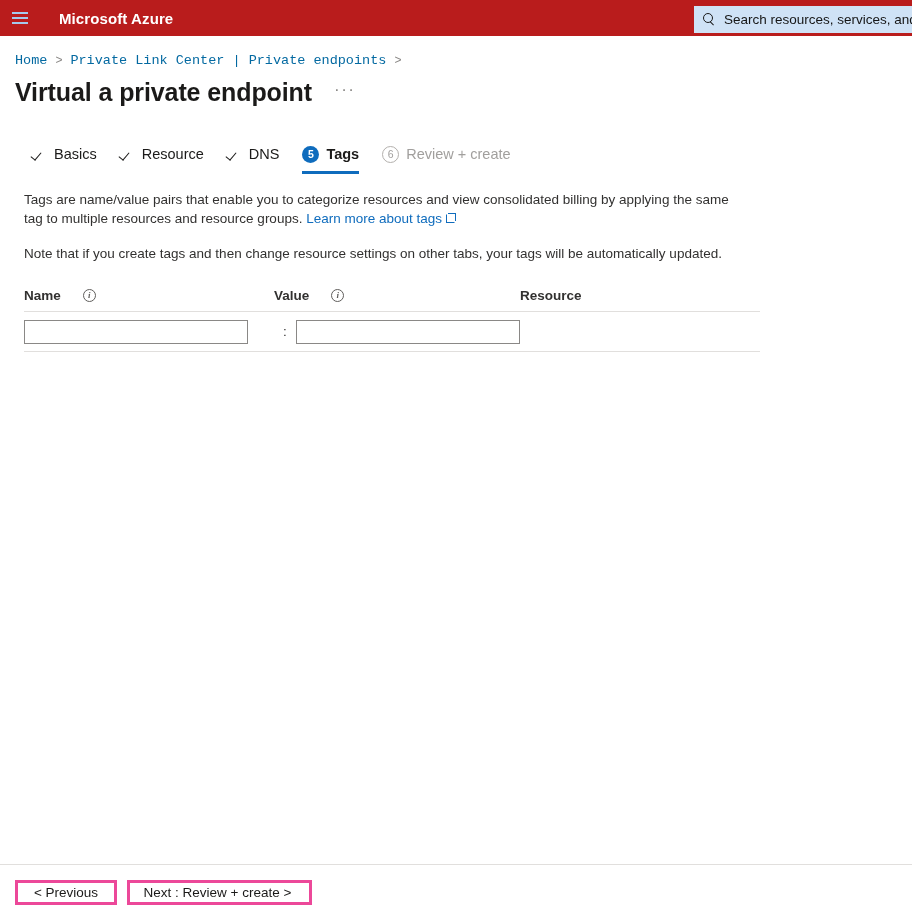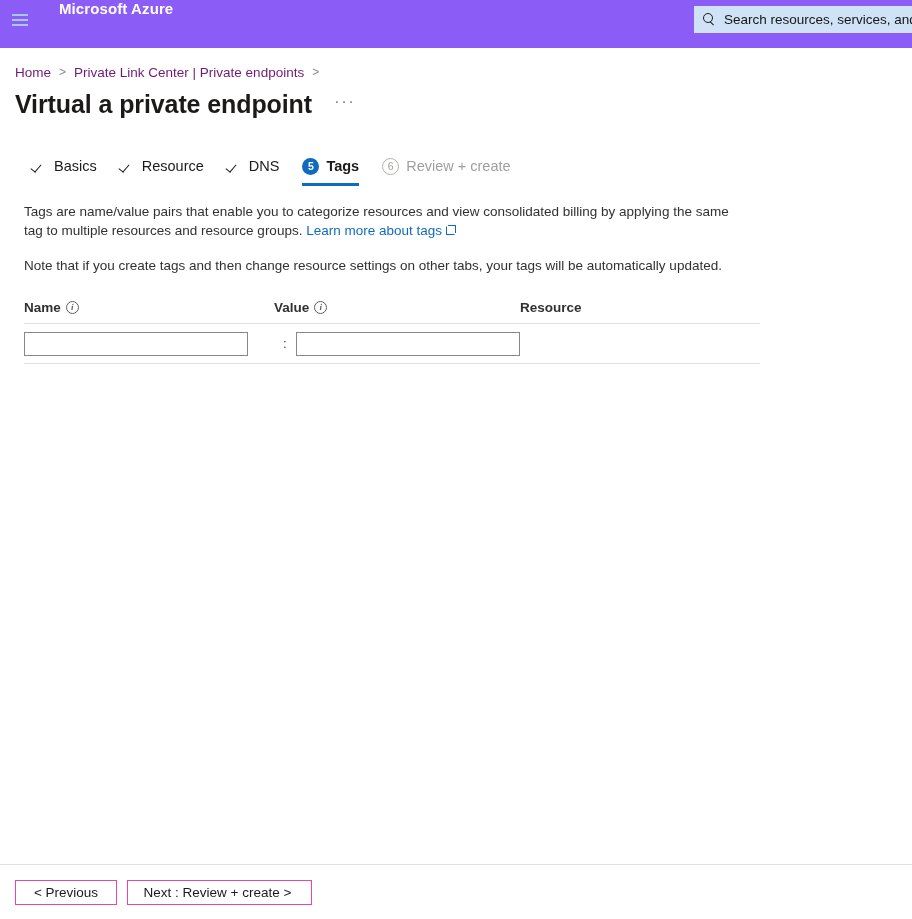--- a/index.html
+++ b/index.html
@@ -12,23 +12,24 @@
     height: 919px;
     overflow: hidden;
     background: #ffffff;
     font-family: "Liberation Sans", sans-serif;
     color: #323130;
     position: relative;
   }
 
   
   .topbar {
-    height: 48px;
-    background: #8b5cf6;
-    display: flex;
+    height: 36px;
+    background: #b91c1c;
+    display: flex;
+    align-items: center;
     position: relative;
   }
   .hamburger {
     width: 40px;
     height: 39px;
     display: flex;
     flex-direction: column;
     align-items: center;
     justify-content: center;
     gap: 3px;
@@ -93,24 +94,25 @@
   
   .breadcrumb {
     display: flex;
     align-items: center;
     padding-left: 15px;
     height: 28px;
     margin-top: 10px;
     font-size: 13.5px;
   }
   .crumb-link {
-    color: #701a75;
+    color: #0369a1;
     text-decoration: none;
     cursor: pointer;
     white-space: nowrap;
+    font-family: Liberation Mono, monospace;
   }
   .crumb-sep {
     color: #8a8886;
     margin: 0 8px;
     font-size: 12px;
   }
 
   
   .titlerow {
     display: flex;
@@ -258,21 +260,21 @@
     align-items: center;
     padding-bottom: 8px;
     border-bottom: 1px solid #e1dfdd;
   }
   .th {
     font-size: 13.5px;
     font-weight: bold;
     color: #323130;
     display: flex;
     align-items: center;
-    gap: 5px;
+    gap: 22px;
   }
   .th-name  { width: 250px; }
   .th-value { width: 246px; }
   .th-res   { flex: 1; }
   .info-icon {
     width: 13px;
     height: 13px;
     border: 1px solid #605e5c;
     border-radius: 50%;
     display: inline-flex;
@@ -330,21 +332,21 @@
     display: flex;
     align-items: center;
     padding-left: 15px;
     gap: 10px;
   }
   .fbtn {
     height: 25px;
     min-width: 102px;
     padding: 0 14px;
     background: #ffffff;
-    border: 1px solid #ec4899;
+    border: 3px solid #ec4899;
     font-family: "Liberation Sans", sans-serif;
     font-size: 13.5px;
     color: #1b1a19;
     cursor: pointer;
     display: flex;
     align-items: center;
     justify-content: center;
     white-space: nowrap;
   }
   .fbtn-next { min-width: 185px; padding-left: 10px; }

